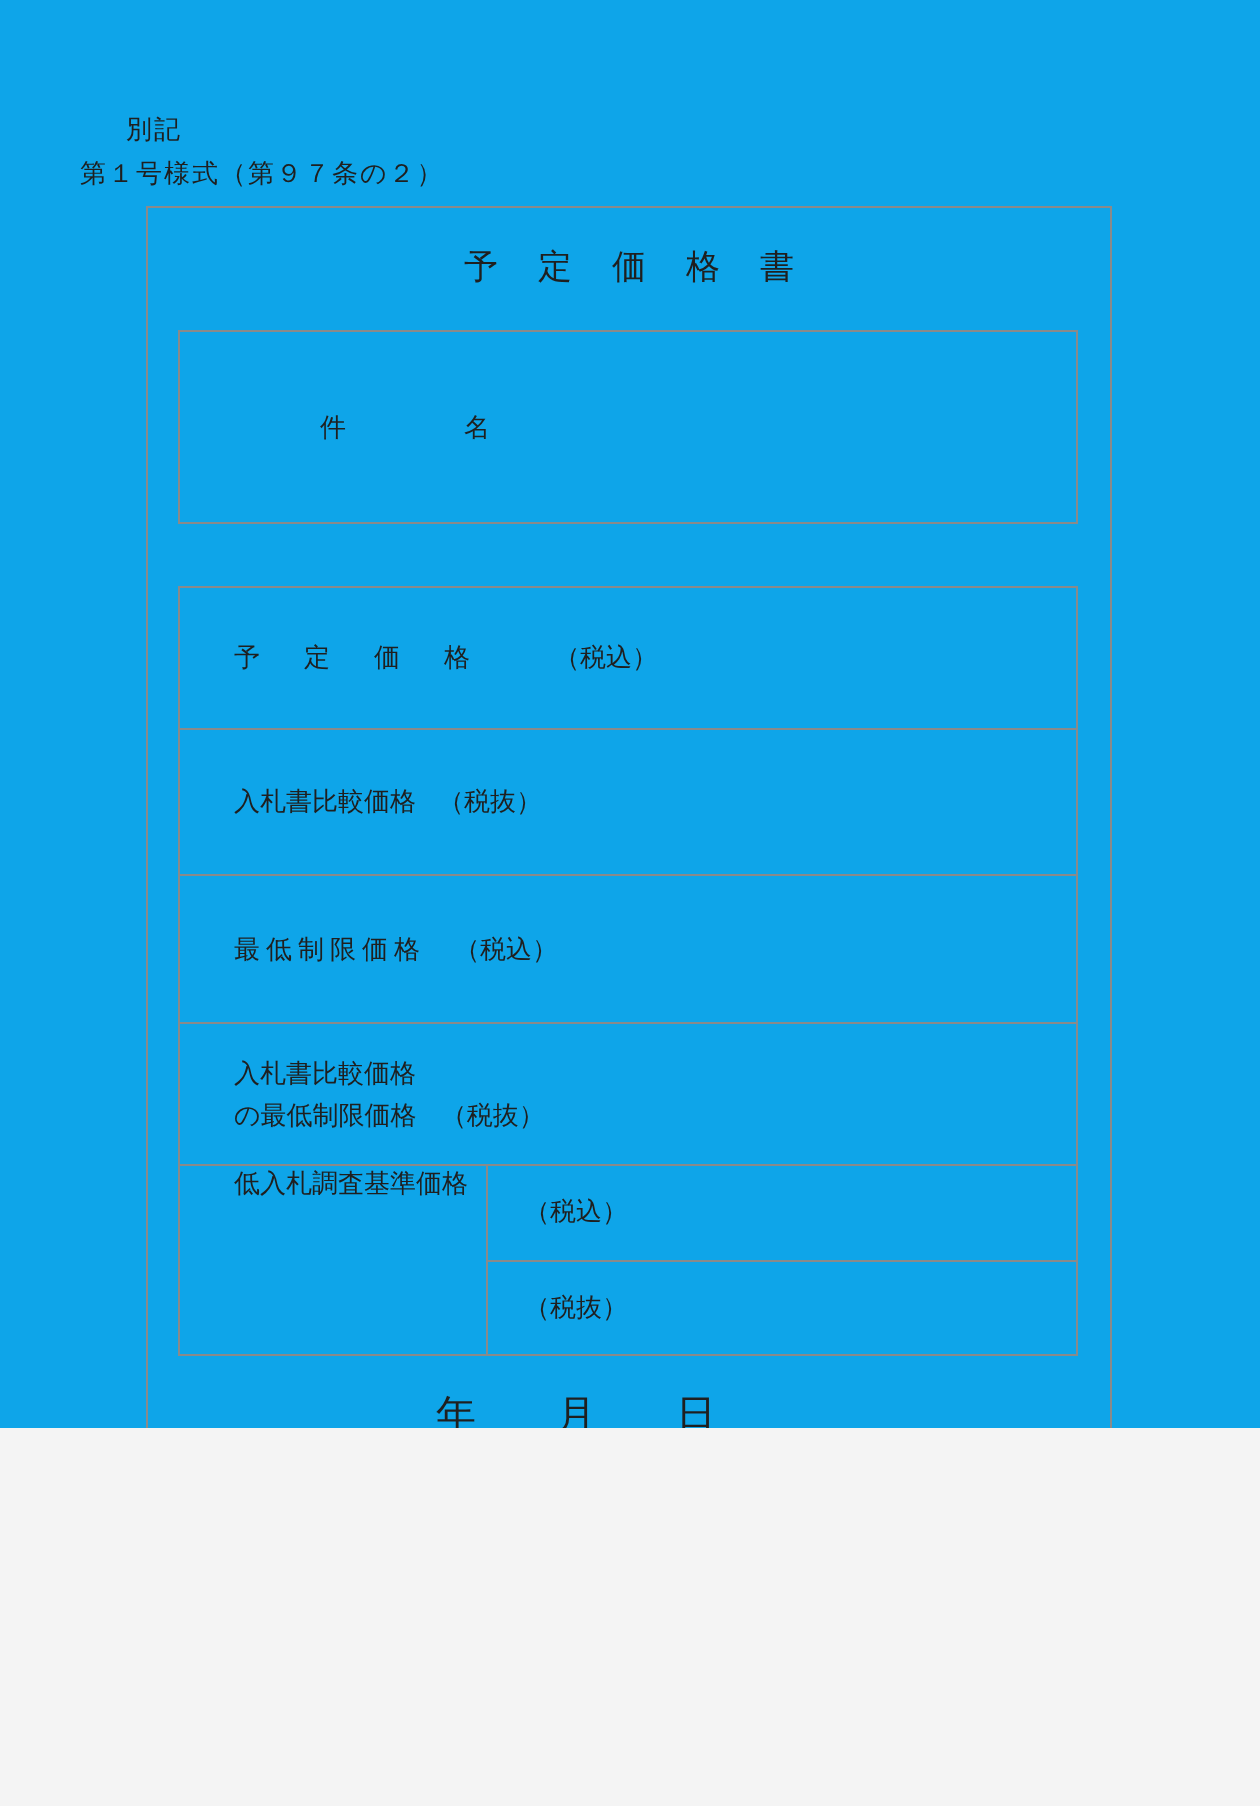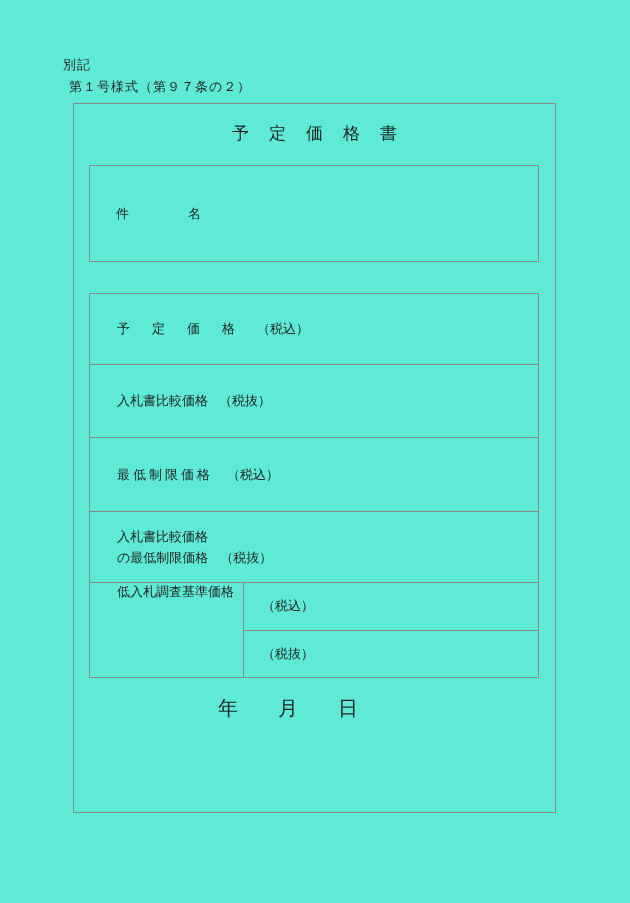--- a/index.html
+++ b/index.html
@@ -3,74 +3,74 @@
 <meta charset="utf-8">
 <style>
   html,body{margin:0;padding:0;}
   body{
     background:#f4f4f4;
     font-family:"Liberation Serif","DejaVu Serif",serif;
   }
   .page{
     position:relative;
     width:630px;
-    height:903px;
+    height:714px;
     margin:0 auto;
-    background:#5eead4;
+    background:#0ea5e9;
     color:#1f1f1f;
     overflow:hidden;
   }
   
   .annotation{
     position:absolute; left:63px; top:57px;
     font-size:13px; line-height:16px; letter-spacing:1px;
   }
   .form-number{
-    position:absolute; left:69px; top:79px;
+    position:absolute; left:40px; top:79px;
     font-size:13px; line-height:16px; letter-spacing:1px;
   }
   
   .outer-box{
     position:absolute; left:73px; top:103px;
     width:483px; height:710px;
     border:1px solid #8a8a8a;
     box-sizing:border-box;
   }
   .doc-title{
     position:absolute; top:18px; left:0; right:0;
     text-align:center;
     font-size:17px; line-height:24px;
     letter-spacing:20px; padding-left:20px;
   }
   
   .info-table{
     position:absolute; left:15px; top:61px;
     width:450px; height:97px;
     border:1px solid #8a8a8a; box-sizing:border-box;
-    display:flex; flex-direction:column;
+    display:flex; flex-direction:column;padding-left:44px;
   }
   .info-row{
     flex:1; display:flex; align-items:center;
     padding-left:26px; font-size:13px;
   }
   .info-row + .info-row{ border-top:1px solid #8a8a8a; }
   .info-row .lbl{ letter-spacing:59px; white-space:nowrap; }
   
   .price-table{
     position:absolute; left:15px; top:189px;
     width:450px; height:385px;
     border:1px solid #8a8a8a; box-sizing:border-box;
     display:flex; flex-direction:column;
   }
   .p-row{
     display:flex; align-items:center;
     padding-left:27px; font-size:13px; box-sizing:border-box;
   }
   .p-row + .p-row{ border-top:1px solid #8a8a8a; }
-  .p-row.h1{ height:70px; }
+  .p-row.h1{ height:70px;gap:20px; }
   .p-row.h2{ height:73px; }
   .p-row.h3{ height:74px;text-align:center; }
   .p-row.h4{ height:71px; flex-direction:column; justify-content:center; align-items:flex-start; line-height:21px; }
   .p-row.h5{ flex:1; padding:0; align-items:stretch; }
   .sp-wide{ letter-spacing:22px; white-space:nowrap; }
   .sp-med{ letter-spacing:3px; white-space:nowrap; }
   .sfx0{ margin-left:0; }
   .sfx1{ margin-left:11px; }
   .sfx2{ margin-left:14px; }
   .sfx3{ margin-left:12px; }

